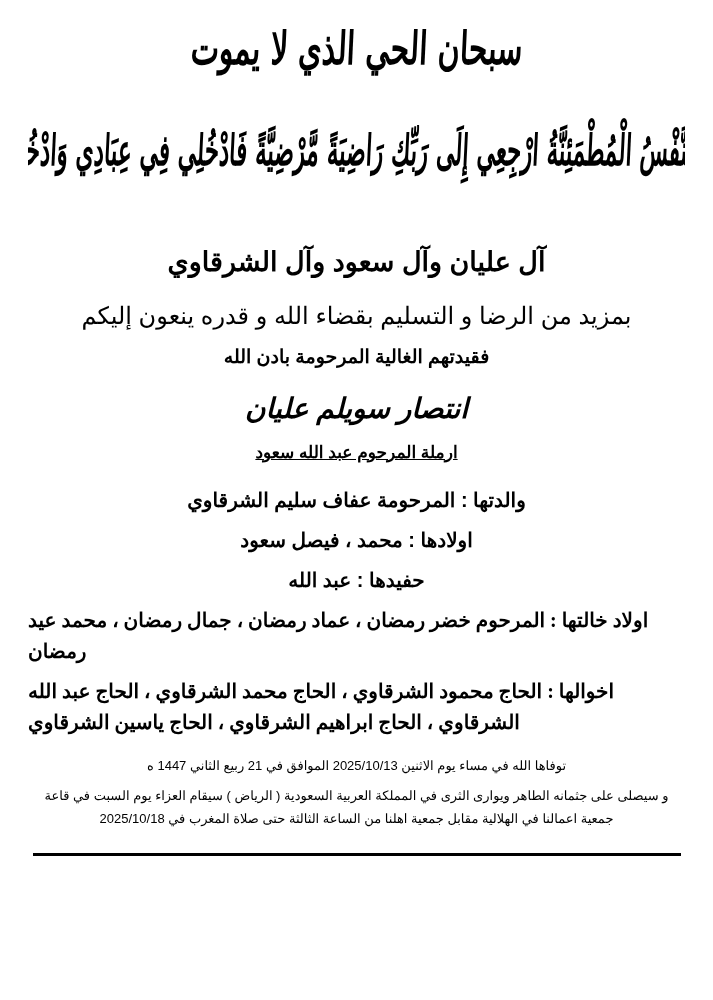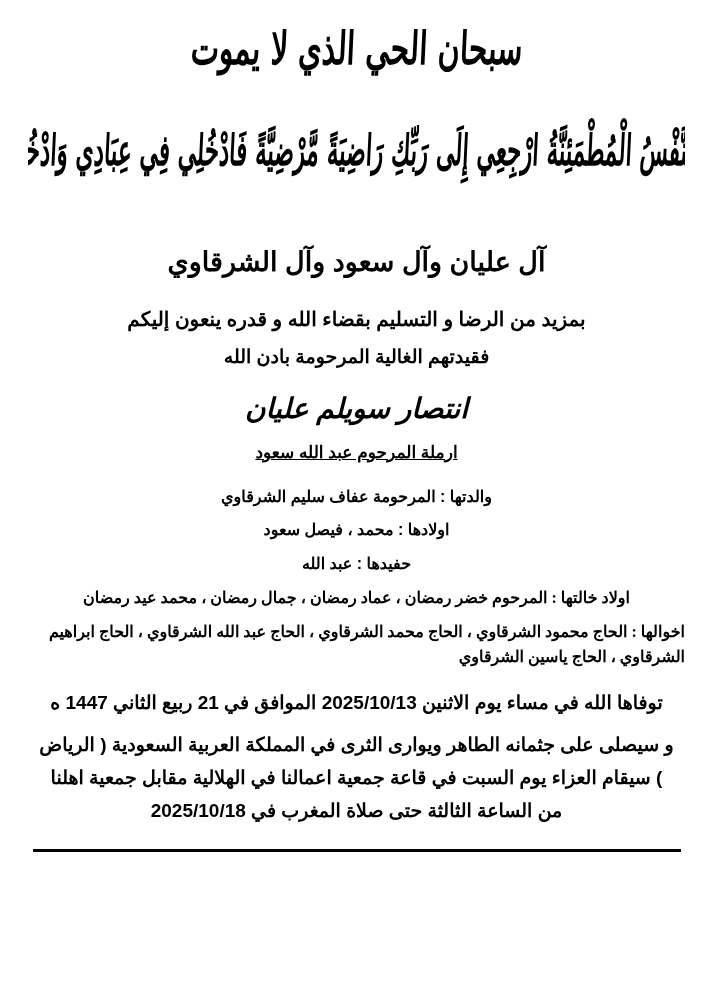--- a/index.html
+++ b/index.html
@@ -64,23 +64,23 @@
 
   
   .families {
     margin-top: 52px;
     font-size: 27px;
     font-weight: 700;
     text-align: center;
     line-height: 1.4;
   }
   .condolence-line {
-    margin-top: 22px;
-    font-size: 20px;
-    font-weight: 700;
+    margin-top: 16px;
+    font-size: 24px;
+    font-weight: 400;
     text-align: center;
     line-height: 1.5;
   }
   .condolence-line2 {
     margin-top: 9px;
     font-size: 19px;
     font-weight: 700;
     text-align: right;
     line-height: 1.5;
   }
@@ -101,42 +101,42 @@
   }
 
   .relations {
     margin-top: 22px;
     width: 100%;
     display: flex;
     flex-direction: column;
     align-items: center;
   }
   .rel-line {
-    font-size: 16px;
-    font-weight: 700;
-    text-align: right;
+    font-size: 20px;
+    font-weight: 700;
+    text-align: left;
     line-height: 1.55;
     margin-bottom: 9px;
     max-width: 640px;
   }
   .rel-line.wide {
     max-width: 660px;
     font-family: Liberation Serif, serif;
   }
 
   .details {
     margin-top: 8px;
     width: 100%;
     display: flex;
     flex-direction: column;
     align-items: center;
   }
   .detail-line {
-    font-size: 19px;
-    font-weight: 700;
+    font-size: 13px;
+    font-weight: 400;
     text-align: center;
     line-height: 1.75;
     max-width: 640px;
     margin-bottom: 8px;
   }
 
   .divider {
     margin-top: 14px;
     width: 648px;
     height: 3px;

